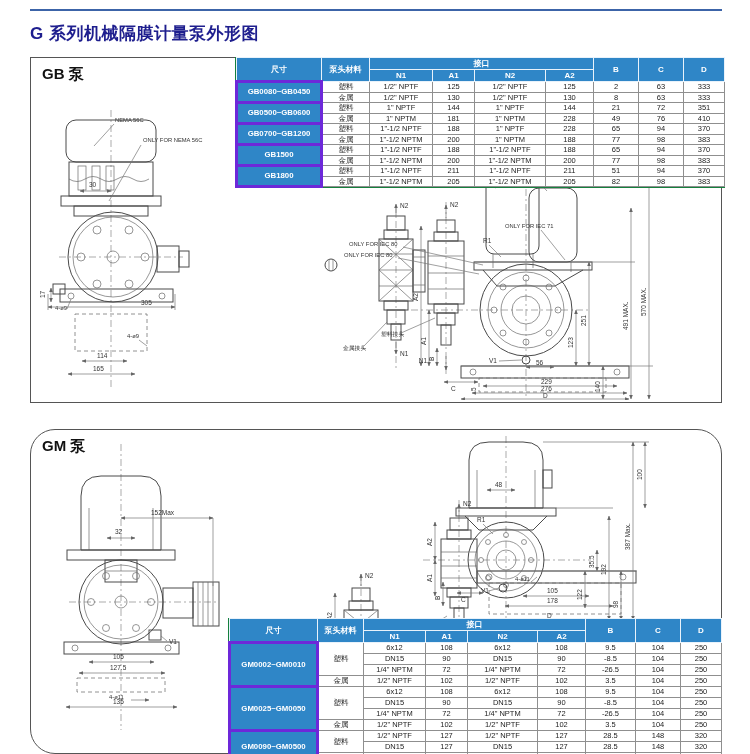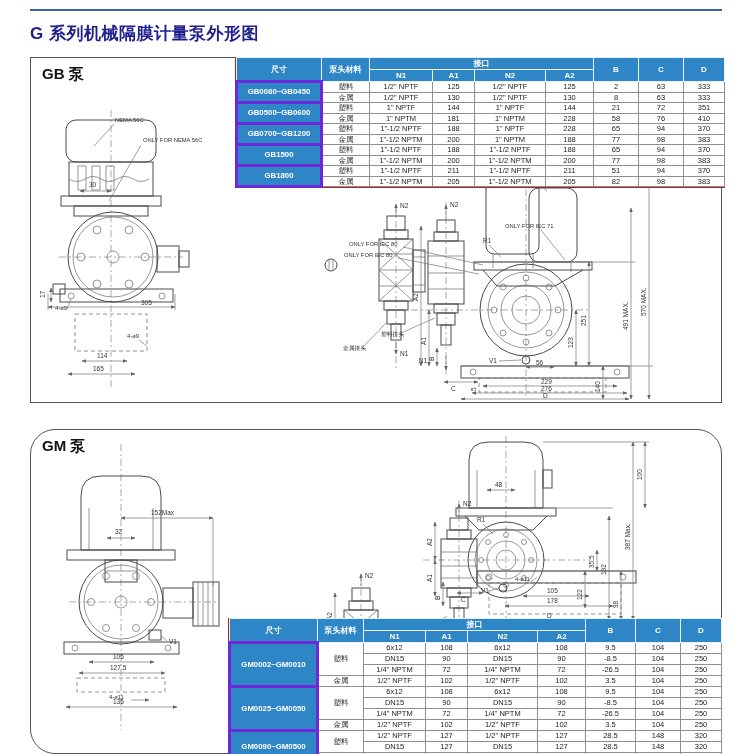--- a/index.html
+++ b/index.html
@@ -9,21 +9,21 @@
     -webkit-font-smoothing:antialiased;overflow:hidden;
   }
   .top-rule{position:absolute;left:30px;top:9px;width:692px;height:2px;background:var(--rule-blue,#3c64a8);}
   .page-title{position:absolute;left:30px;top:22px;font-size:17px;font-weight:bold;color:var(--title-navy,#1e1e8e);letter-spacing:.5px;}
   .panel{position:absolute;left:30px;border:1px solid #555;background:#fff;}
   #panel-gb{top:57px;width:690px;height:344px;text-decoration:underline;}
   #panel-gm{top:429px;width:690px;height:323px;border-radius:25px;}
   .panel-label{position:absolute;left:11px;top:7px;font-size:15px;font-weight:bold;color:#111;}
   .drawing{position:absolute;left:0;top:0;}
   
-  .dim-table{position:absolute;border-collapse:collapse;table-layout:fixed;background:#b91c1c;padding-left:28px;}
+  .dim-table{position:absolute;border-collapse:collapse;table-layout:fixed;background:#15803d;padding-left:28px;}
   #gb-table{left:204px;top:-1px;width:488px;}
   #gm-table{left:197px;top:188px;width:492px;}
   .dim-table th{
     background:var(--accent-blue,#2f86c7);color:#fff;font-weight:bold;font-size:8px;
     border:1px solid #e8f2fb;height:11px;line-height:11px;padding:0;text-align:center;white-space:nowrap;overflow:hidden;
   }
   .dim-table td{
     border:1px solid #8f8f8f;font-size:7.5px;color:#222;height:9.5px;line-height:9.5px;
     padding:0;text-align:center;white-space:nowrap;overflow:hidden;background:#fff;
   }
@@ -281,21 +281,21 @@
         <td>21</td>
         <td>72</td>
         <td>351</td>
       </tr>
       <tr>
         <td>金属</td>
         <td>1" NPTM</td>
         <td>181</td>
         <td>1" NPTM</td>
         <td>228</td>
-        <td>58</td>
+        <td>49</td>
         <td>76</td>
         <td>410</td>
       </tr>
       <tr>
         <td class="szc" rowspan="2">GB0700~GB1200</td>
         <td>塑料</td>
         <td>1"-1/2 NPTF</td>
         <td>188</td>
         <td>1" NPTF</td>
         <td>228</td>

